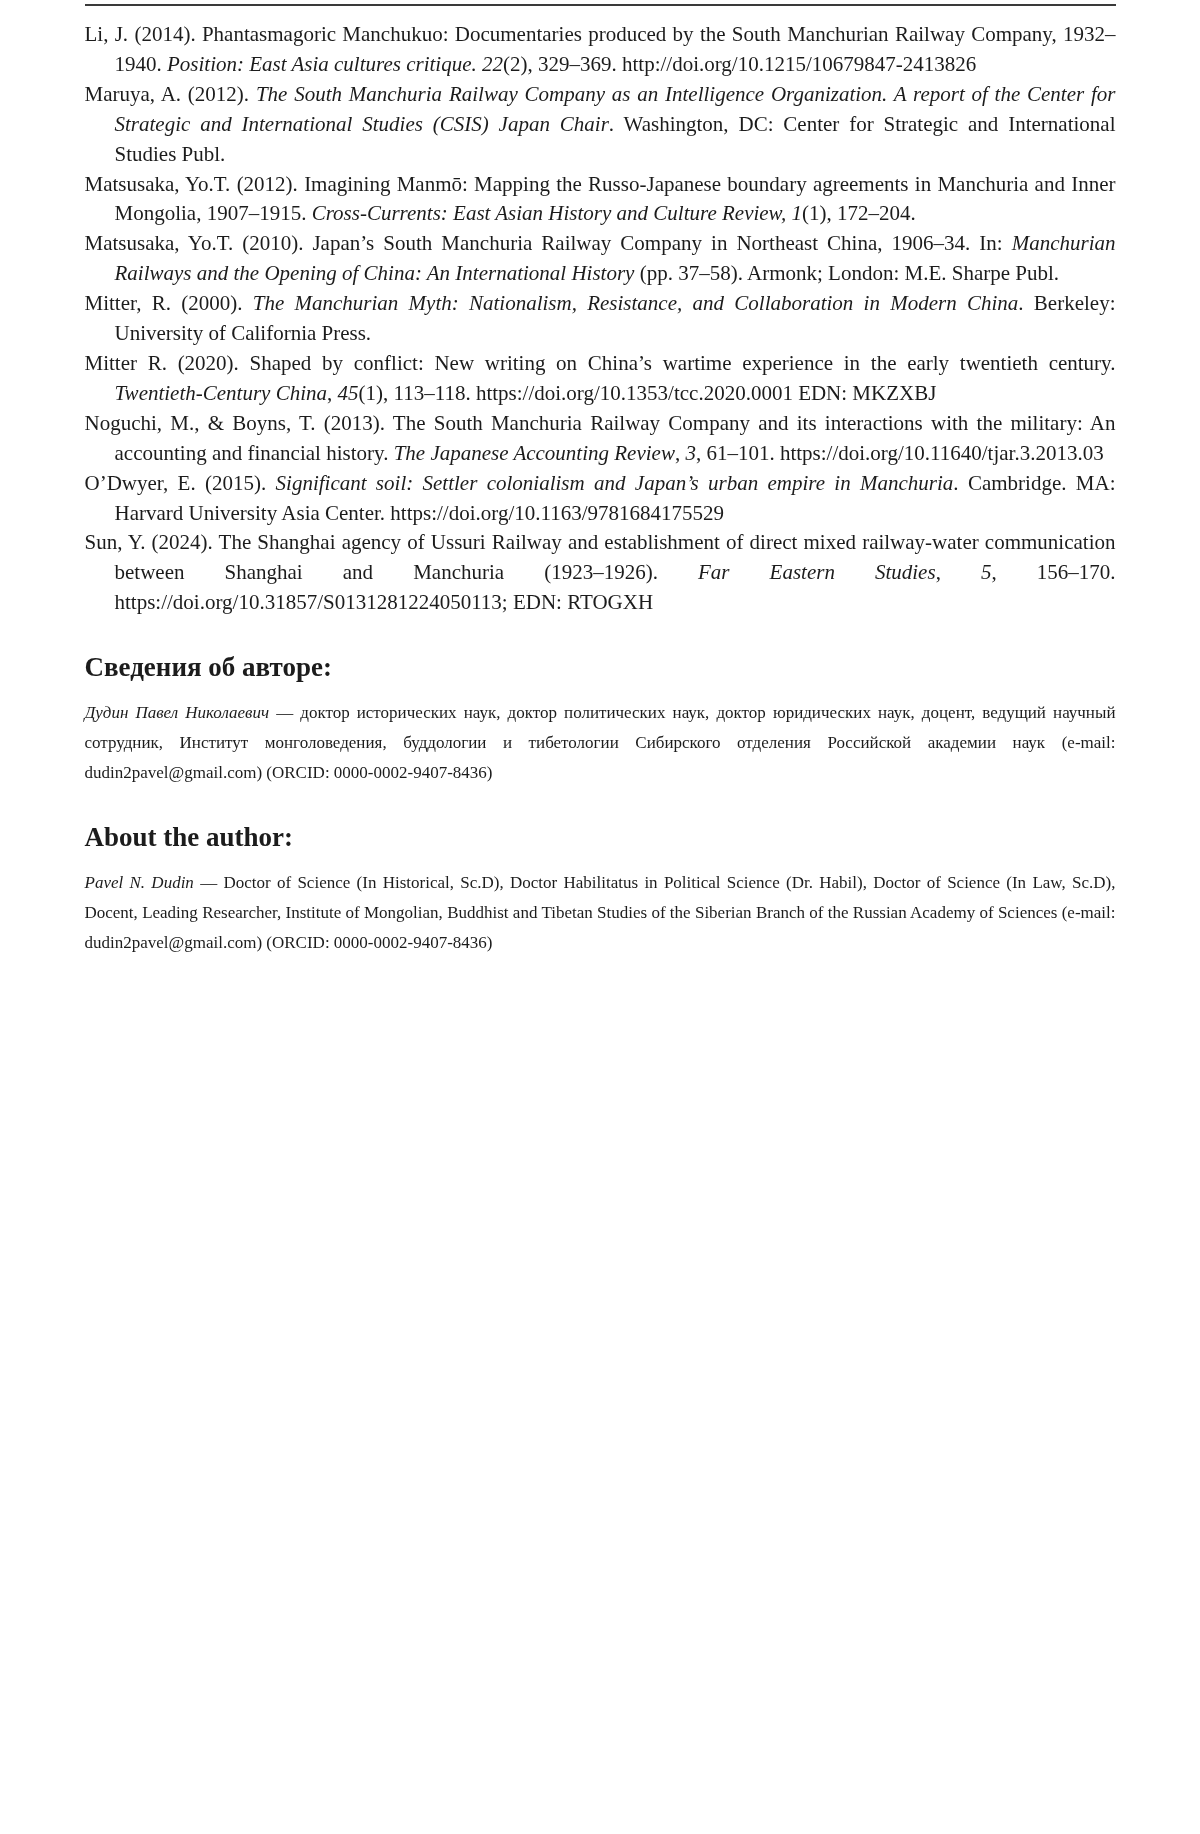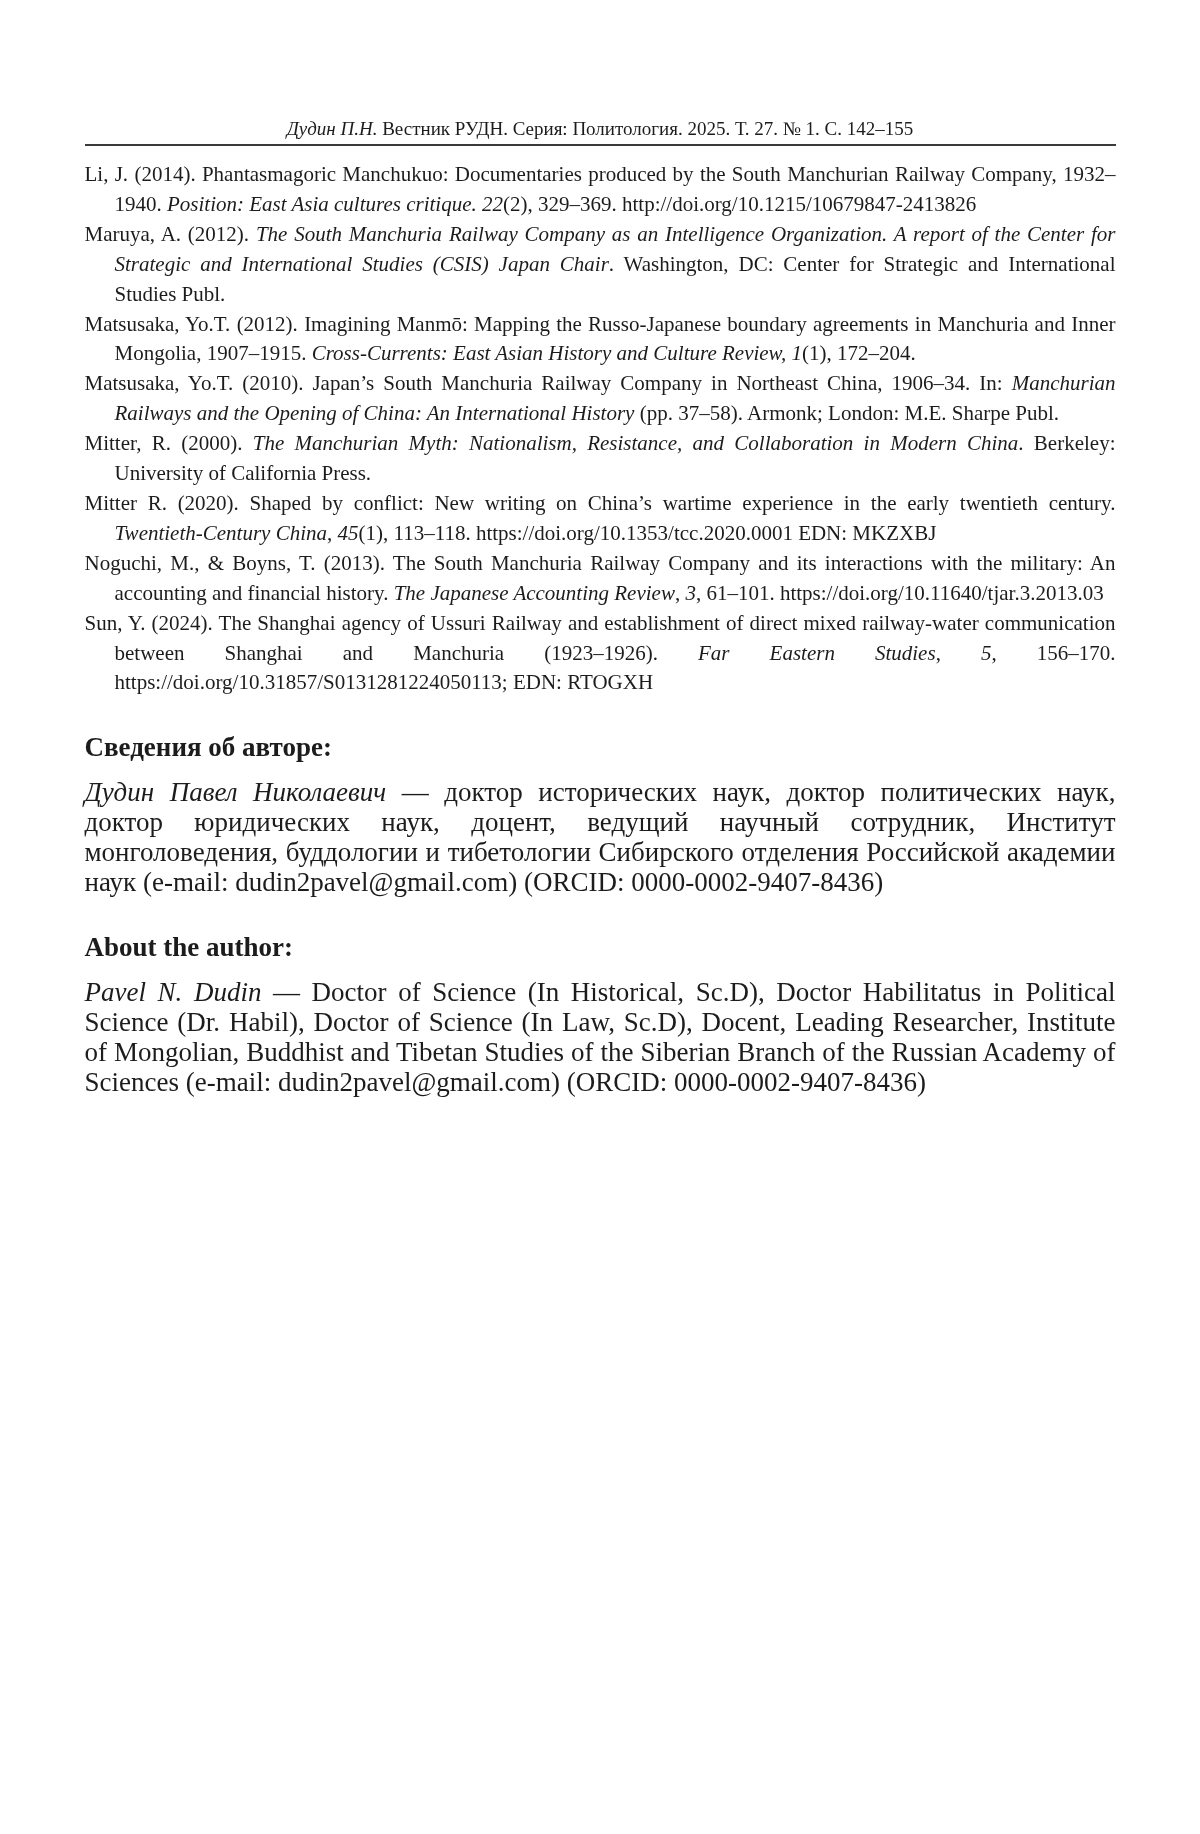--- a/index.html
+++ b/index.html
@@ -43,44 +43,44 @@
     text-indent: -30px;
   }
   .section-heading {
     margin: 36px 0 0 0;
     font-size: 27px;
     line-height: 26px;
     font-weight: bold;
   }
   .bio-paragraph {
     margin: 18px 0 0 0;
-    font-size: 27px;
+    font-size: 17px;
     line-height: 29.9px;
     text-align: justify;
   }
   em { font-style: italic; }
 </style>
 </head>
 <body>
 
 <div class="page">
   <div class="content">
 
-    <p class="running-head"><em>Дудин П.Н.</em><span> Вестник РУДН. Серия: Политология. 2025. Т. 27. № 1. С. 142–155</span></p>
 
     <hr class="header-rule">
 
     <section class="refs">
         <p class="ref-entry"><span>Li, J. (2014). Phantasmagoric Manchukuo: Documentaries produced by the South Manchurian Railway Company, 1932–1940. </span><em>Position: East Asia cultures critique. 22</em><span>(2), 329–369. http://doi.org/10.1215/10679847-2413826</span></p>
         <p class="ref-entry"><span>Maruya, A. (2012). </span><em>The South Manchuria Railway Company as an Intelligence Organization. A report of the Center for Strategic and International Studies (CSIS) Japan Chair</em><span>. Washington, DC: Center for Strategic and International Studies Publ.</span></p>
         <p class="ref-entry"><span>Matsusaka, Yo.T. (2012). Imagining Manmō: Mapping the Russo-Japanese boundary agreements in Manchuria and Inner Mongolia, 1907–1915. </span><em>Cross-Currents: East Asian History and Culture Review, 1</em><span>(1), 172–204.</span></p>
         <p class="ref-entry"><span>Matsusaka, Yo.T. (2010). Japan’s South Manchuria Railway Company in Northeast China, 1906–34. In: </span><em>Manchurian Railways and the Opening of China: An International History</em><span> (pp. 37–58). Armonk; London: M.E. Sharpe Publ.</span></p>
         <p class="ref-entry"><span>Mitter, R. (2000). </span><em>The Manchurian Myth: Nationalism, Resistance, and Collaboration in Modern China</em><span>. Berkeley: University of California Press.</span></p>
         <p class="ref-entry"><span>Mitter R. (2020). Shaped by conflict: New writing on China’s wartime experience in the early twentieth century. </span><em>Twentieth-Century China</em><span>, </span><em>45</em><span>(1), 113–118. https://doi.org/10.1353/tcc.2020.0001 EDN: MKZXBJ</span></p>
         <p class="ref-entry"><span>Noguchi, M., &amp; Boyns, T. (2013). The South Manchuria Railway Company and its interactions with the military: An accounting and financial history. </span><em>The Japanese Accounting Review</em><span>, </span><em>3</em><span>, 61–101. https://doi.org/10.11640/tjar.3.2013.03</span></p>
+        <p class="ref-entry"><span>O’Dwyer, E. (2015). </span><em>Significant soil: Settler colonialism and Japan’s urban empire in Manchuria</em><span>. Cambridge. MA: Harvard University Asia Center. https://doi.org/10.1163/9781684175529</span></p>
         <p class="ref-entry"><span>Sun, Y. (2024). The Shanghai agency of Ussuri Railway and establishment of direct mixed railway-water communication between Shanghai and Manchuria (1923–1926). </span><em>Far Eastern Studies</em><span>, </span><em>5</em><span>, 156–170. https://doi.org/10.31857/S0131281224050113; EDN: RTOGXH</span></p>
       </section>
 
     <section>
       <h3 class="section-heading">Сведения об авторе:</h3>
       <p class="bio-paragraph"><em>Дудин Павел Николаевич</em><span> — доктор исторических наук, доктор политических наук, доктор юридических наук, доцент, ведущий научный сотрудник, Институт монголоведения, буддологии и тибетологии Сибирского отделения Российской академии наук (e-mail: dudin2pavel@gmail.com) (ORCID: 0000-0002-9407-8436)</span></p>
     </section>
 
     <section>
       <h3 class="section-heading">About the author:</h3>

